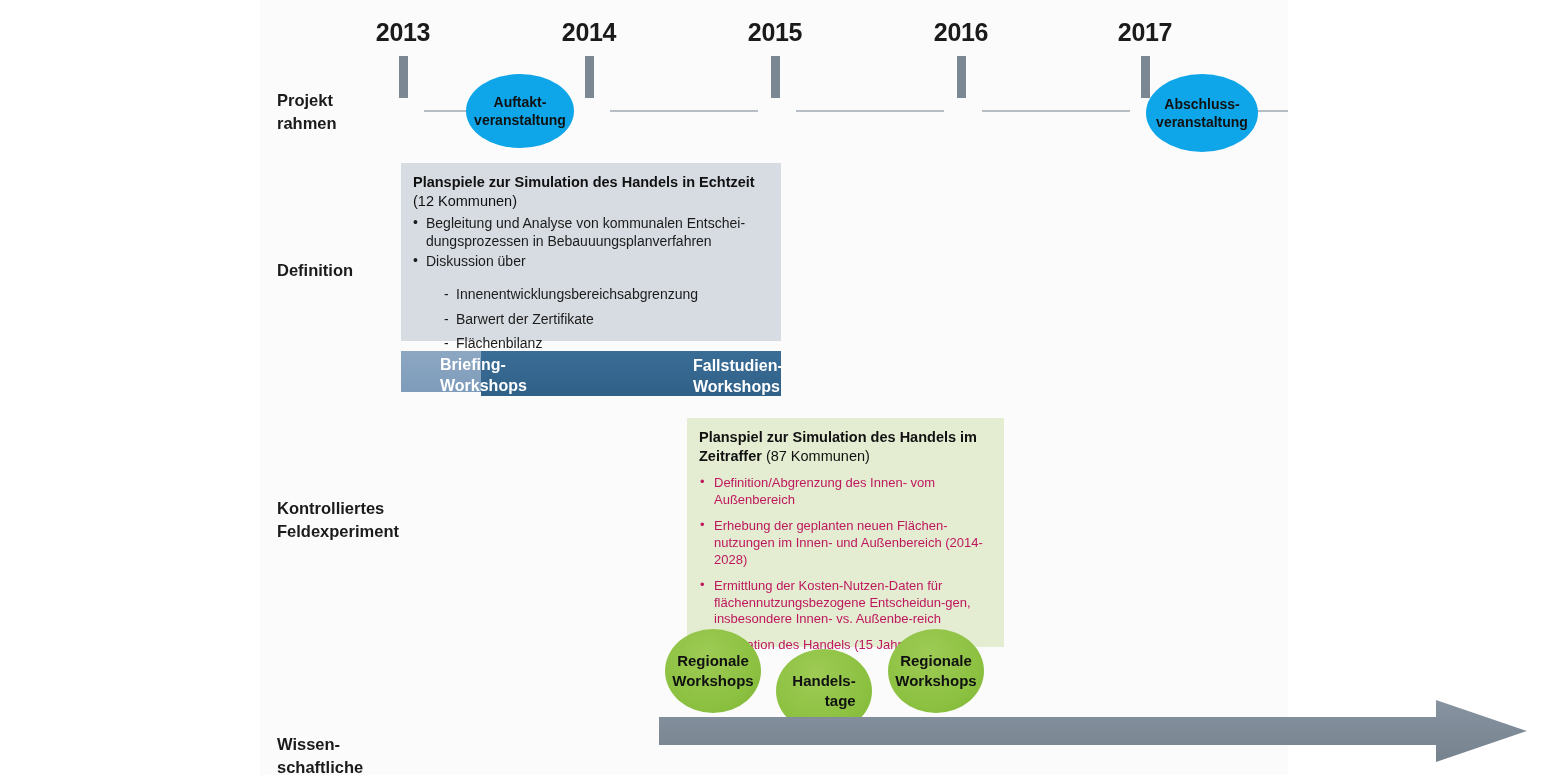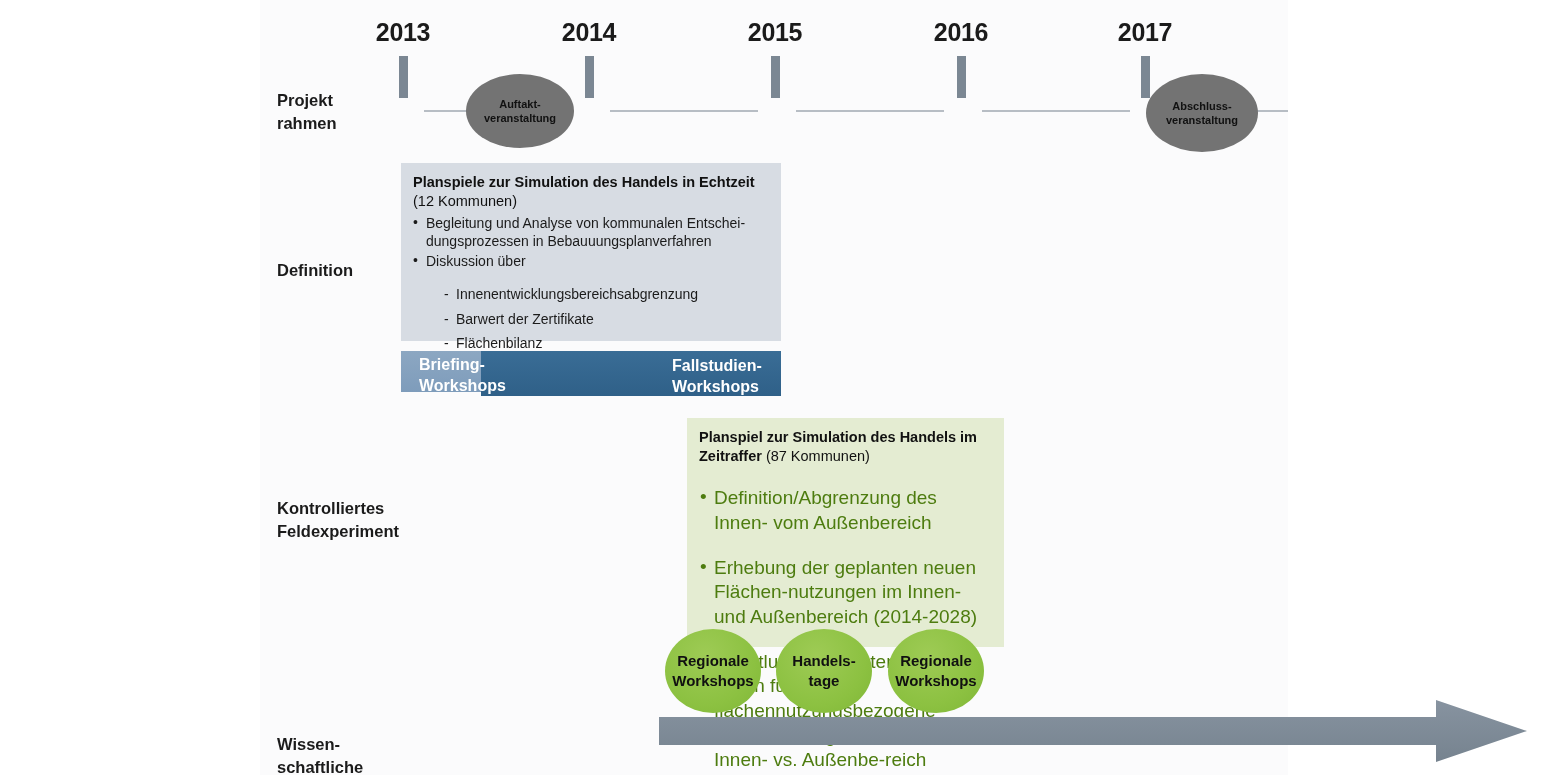--- a/index.html
+++ b/index.html
@@ -12,45 +12,45 @@
               transform:translateX(-50%);white-space:nowrap;}
   .year-tick{position:absolute;width:9px;height:42px;background:#7b8793;}
 
   
   .row-label{position:absolute;font-size:16.5px;font-weight:bold;color:#1b1b1b;line-height:1.38;white-space:pre-line;}
 
   
   .frame-line{position:absolute;height:2px;background:#b7bdc4;}
 
   
-  .ellipse-grey{position:absolute;background:#737373;border-radius:50%;
+  .ellipse-grey{position:absolute;background:#0ea5e9;border-radius:50%;
                 display:flex;align-items:center;justify-content:center;text-align:center;
-                font-size:11px;font-weight:bold;color:#111;line-height:1.3;white-space:pre-line;}
+                font-size:14px;font-weight:bold;color:#111;line-height:1.3;white-space:pre-line;}
 
   
   .box{position:absolute;box-sizing:border-box;}
   .box-blue{background:#d7dce3;}
   .box-green{background:#e4ecd2;}
   .box-title{font-size:14.5px;font-weight:bold;color:#111;line-height:1.32;}
   .box-title .norm{font-weight:normal;}
   .bullets{margin:4px 0 0 0;padding:0;list-style:none;}
   .bullets > li{position:relative;padding-left:13px;font-size:14px;color:#1b1b1b;line-height:1.26;margin-top:2px;}
   .bullets > li:before{content:"\2022";position:absolute;left:0;top:-1px;font-size:14px;}
   .subs{margin:16px;padding:0;list-style:none;}
   .subs > li{position:relative;padding-left:14px;font-size:14px;color:#1b1b1b;line-height:1.25;margin-top:7px;}
   .subs > li:before{content:"-";position:absolute;left:2px;top:0;}
   .g-bullets{margin:6px 0 0 0;padding:0;list-style:none;}
-  .g-bullets > li{position:relative;padding-left:15px;font-size:19px;color:#4d7c0f;line-height:1.3;margin-top:20px;}
+  .g-bullets > li{position:relative;padding-left:15px;font-size:13px;color:#be185d;line-height:1.3;margin-top:9px;}
   .g-bullets > li:before{content:"\2022";position:absolute;left:1px;top:-1px;}
 
   
   .bar{position:absolute;color:#ffffff;font-weight:bold;font-size:16px;line-height:1.32;white-space:pre-line;}
   .bar-light{background:#7e9cbb;background:linear-gradient(180deg,#8ca7c2 0%,#7e9cbb 100%);}
   .bar-dark{background:#336690;background:linear-gradient(180deg,#3a6d96 0%,#2f6088 100%);}
-  .bar-txt{position:absolute;}
+  .bar-txt{position:absolute;margin-left:21px;}
 
   
   .circle-green{position:absolute;background:#8cc141;background:radial-gradient(circle at 42% 32%,#9ecb55 0%,#8cc141 62%,#7fb637 100%);
                 border-radius:50%;display:flex;align-items:center;justify-content:center;text-align:center;
                 font-size:15px;font-weight:bold;color:#111;line-height:1.32;white-space:pre-line;}
 
   
   #arrow-wrap{position:absolute;left:399px;top:700px;width:868px;height:62px;}
 </style>
 </head>
@@ -128,21 +128,21 @@
       <ul class="g-bullets" id="fe-bullets">
           <li>Definition/Abgrenzung des Innen- vom Außenbereich</li>
           <li>Erhebung der geplanten neuen Flächen-nutzungen im Innen- und Außenbereich (2014-2028)</li>
           <li>Ermittlung der Kosten-Nutzen-Daten für flächennutzungsbezogene Entscheidun-gen, insbesondere Innen- vs. Außenbe-reich</li>
           <li>Simulation des Handels (15 Jahre)</li>
         </ul>
     </div>
     <div id="fe-circles">
         <div class="circle-green" style="left: 405px; top: 629px; width: 96px; height: 84px;">Regionale
 Workshops</div>
-        <div class="circle-green" style="left: 516px; top: 629px; width: 96px; height: 84px;">Handels-
+        <div class="circle-green" style="left: 516px; top: 649px; width: 96px; height: 84px; text-align: right;">Handels-
 tage</div>
         <div class="circle-green" style="left: 628px; top: 629px; width: 96px; height: 84px;">Regionale
 Workshops</div>
       </div>
 
     <div id="arrow-wrap">
       <svg width="868" height="62" viewBox="0 0 868 62">
         <defs>
           <linearGradient id="agrad" x1="0" y1="0" x2="0" y2="1">
             <stop offset="0%" stop-color="#8793a0"></stop>

